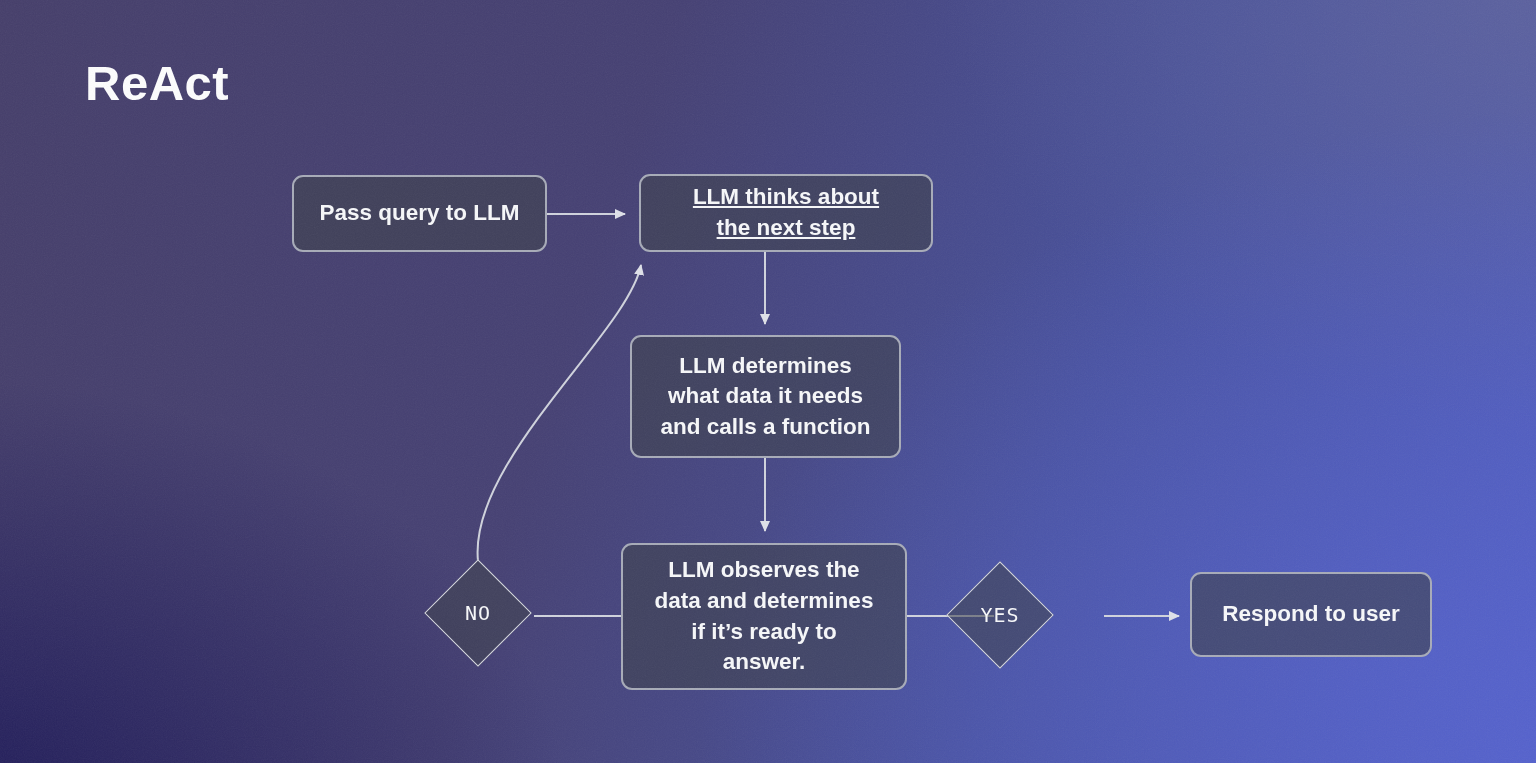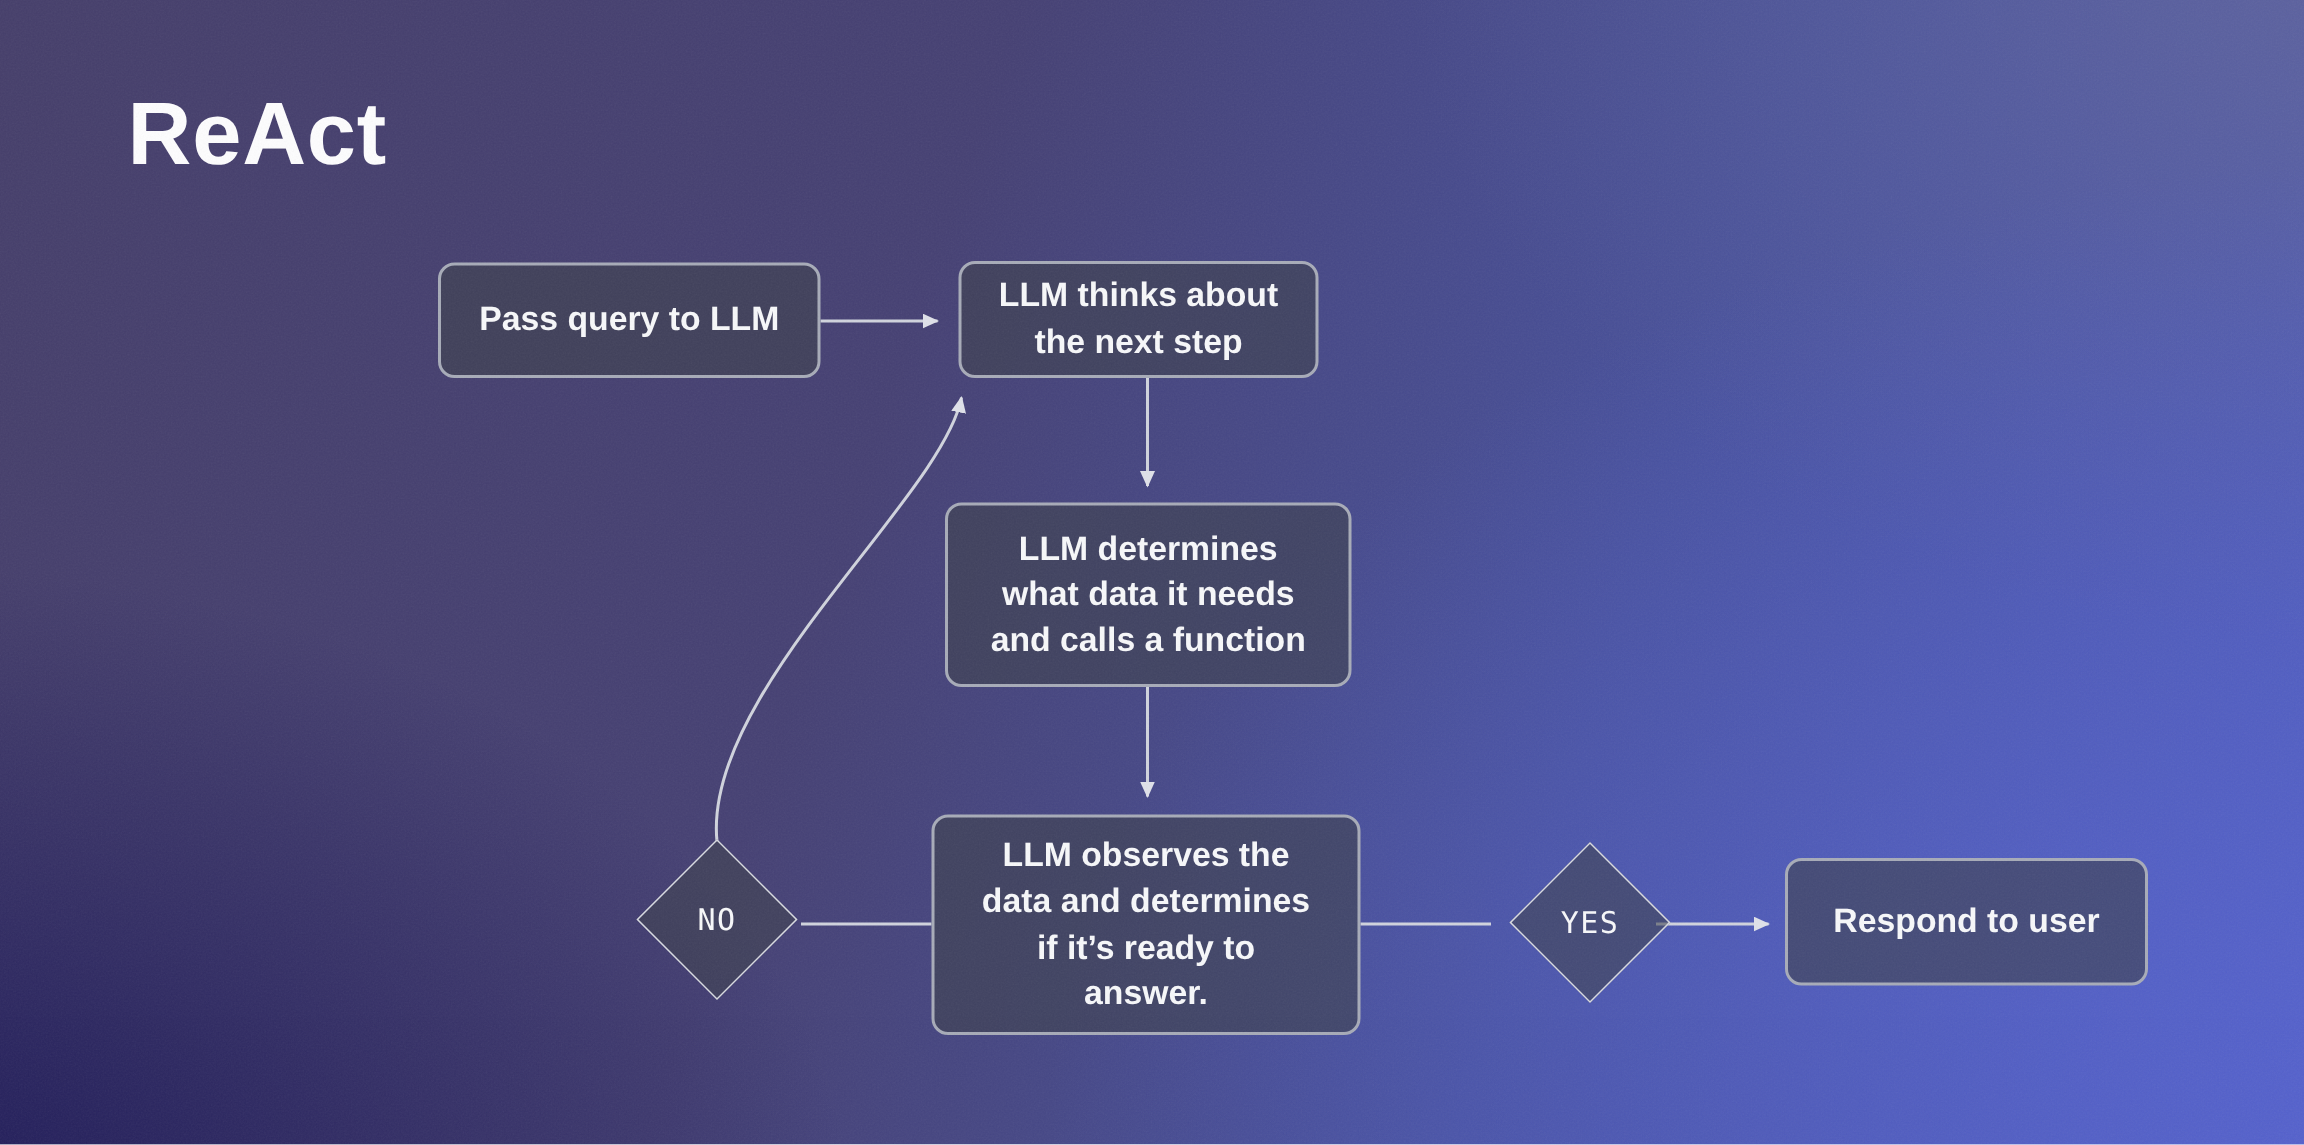--- a/index.html
+++ b/index.html
@@ -21,21 +21,21 @@
     position: absolute;
     inset: 0;
     pointer-events: none;
     opacity: 0.07;
   }
 
   .title {
     position: absolute;
     left: 85px;
     top: 55px;
-    font-size: 59px;
+    font-size: 49px;
     font-weight: 700;
     letter-spacing: 0.5px;
     color: #fdfdfe;
     text-align: center;
   }
 
   .edges-layer {
     position: absolute;
     inset: 0;
   }
@@ -51,32 +51,32 @@
     color: #f7f8fa;
     font-size: 22.5px;
     font-weight: 700;
     line-height: 1.36;
     text-align: center;
     white-space: pre-line;
     padding: 8px 14px;
   }
 
   .node-pass-query { left: 292px; top: 175px; width: 255px; height: 77px; }
-  .node-think      { left: 639px; top: 174px; width: 240px; height: 78px; }
+  .node-think      { left: 639px; top: 174px; width: 294px; height: 78px; text-decoration: underline; }
   .node-determine  { left: 630px; top: 335px; width: 271px; height: 123px; }
   .node-observe    { left: 621px; top: 543px; width: 286px; height: 147px; }
   .node-respond    { left: 1190px; top: 572px; width: 242px; height: 85px; text-align: right; }
 
   .diamond {
     position: absolute;
     width: 108px;
     height: 108px;
   }
   .diamond-no  { left: 424px; top: 559px; }
-  .diamond-yes { left: 1006px; top: 561px; }
+  .diamond-yes { left: 946px; top: 561px; }
 
   .diamond-shape {
     position: absolute;
     left: 50%;
     top: 50%;
     width: 76px;
     height: 76px;
     transform: translate(-50%, -50%) rotate(45deg);
     background: rgba(62, 65, 78, 0.58);
     border: 1.5px solid #d8dae2;

